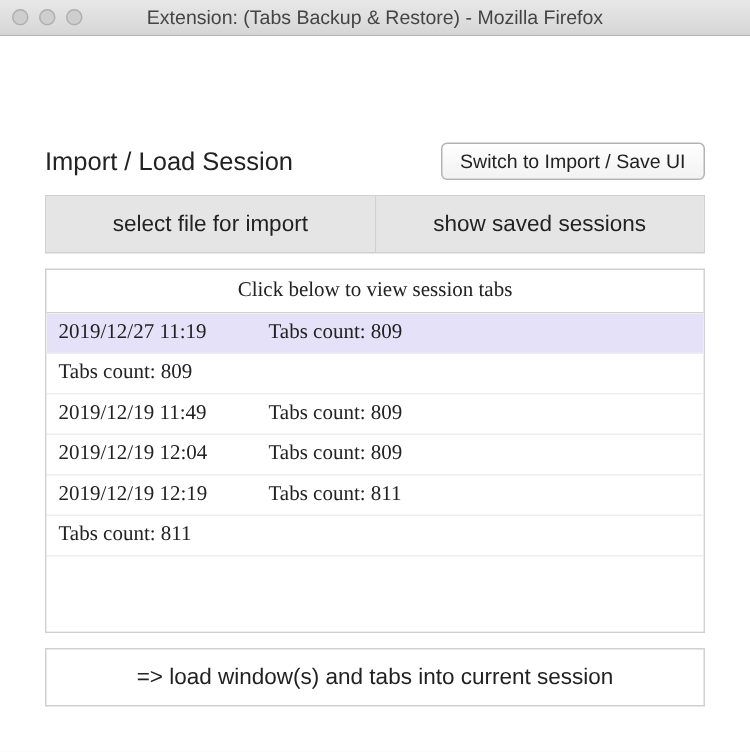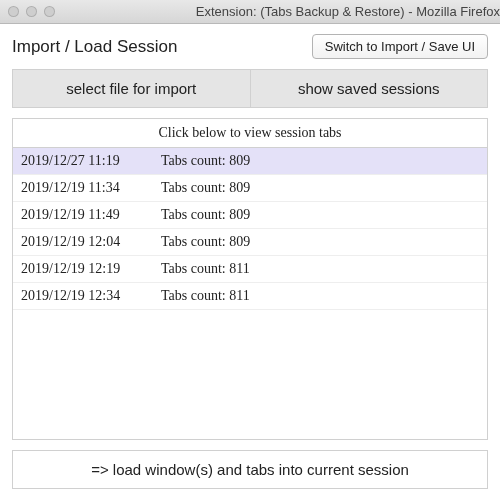--- a/index.html
+++ b/index.html
@@ -41,32 +41,33 @@
       border-radius: 50%;
       border: 0.5px solid rgba(0,0,0,0.15);
     }
     .tl-inactive {
       background: #cecece;
     }
     .titlebar-title {
       position: absolute;
       left: 0;
       right: 0;
-      text-align: right;
+      text-align: center;
       font-size: 13px;
       font-weight: 500;
       color: #444;
       pointer-events: none;
     }
     .content {
       flex: 1;
       display: flex;
       flex-direction: column;
-      padding: 0;
-      background: #ffffff;
+      padding: 18px;
+      background: #ffffff;
+      margin-top: 43px;
     }
     .header-row {
       display: flex;
       align-items: center;
       justify-content: space-between;
       padding: 10px 12px 10px 12px;
     }
     .header-title {
       font-size: 17px;
       color: #222;
@@ -178,37 +179,35 @@
     </div>
 
     <div class="sessions-container">
       <div class="sessions-header">Click below to view session tabs</div>
       <div class="sessions-list" id="sessions-list">
           <div class="session-row selected">
             <span class="session-date">2019/12/27 11:19</span>
             <span class="session-tabs">Tabs count: 809</span>
           </div>
           <div class="session-row">
-            <span class="session-date">2019/12/19 11:34</span>
             <span class="session-tabs">Tabs count: 809</span>
           </div>
           <div class="session-row">
             <span class="session-date">2019/12/19 11:49</span>
             <span class="session-tabs">Tabs count: 809</span>
           </div>
           <div class="session-row">
             <span class="session-date">2019/12/19 12:04</span>
             <span class="session-tabs">Tabs count: 809</span>
           </div>
           <div class="session-row">
             <span class="session-date">2019/12/19 12:19</span>
             <span class="session-tabs">Tabs count: 811</span>
           </div>
           <div class="session-row">
-            <span class="session-date">2019/12/19 12:34</span>
             <span class="session-tabs">Tabs count: 811</span>
           </div>
         </div>
     </div>
 
     <div class="footer-row">
       <button class="load-btn">=&gt;  load window(s) and tabs into current session</button>
     </div>
   </div>
 </div>

